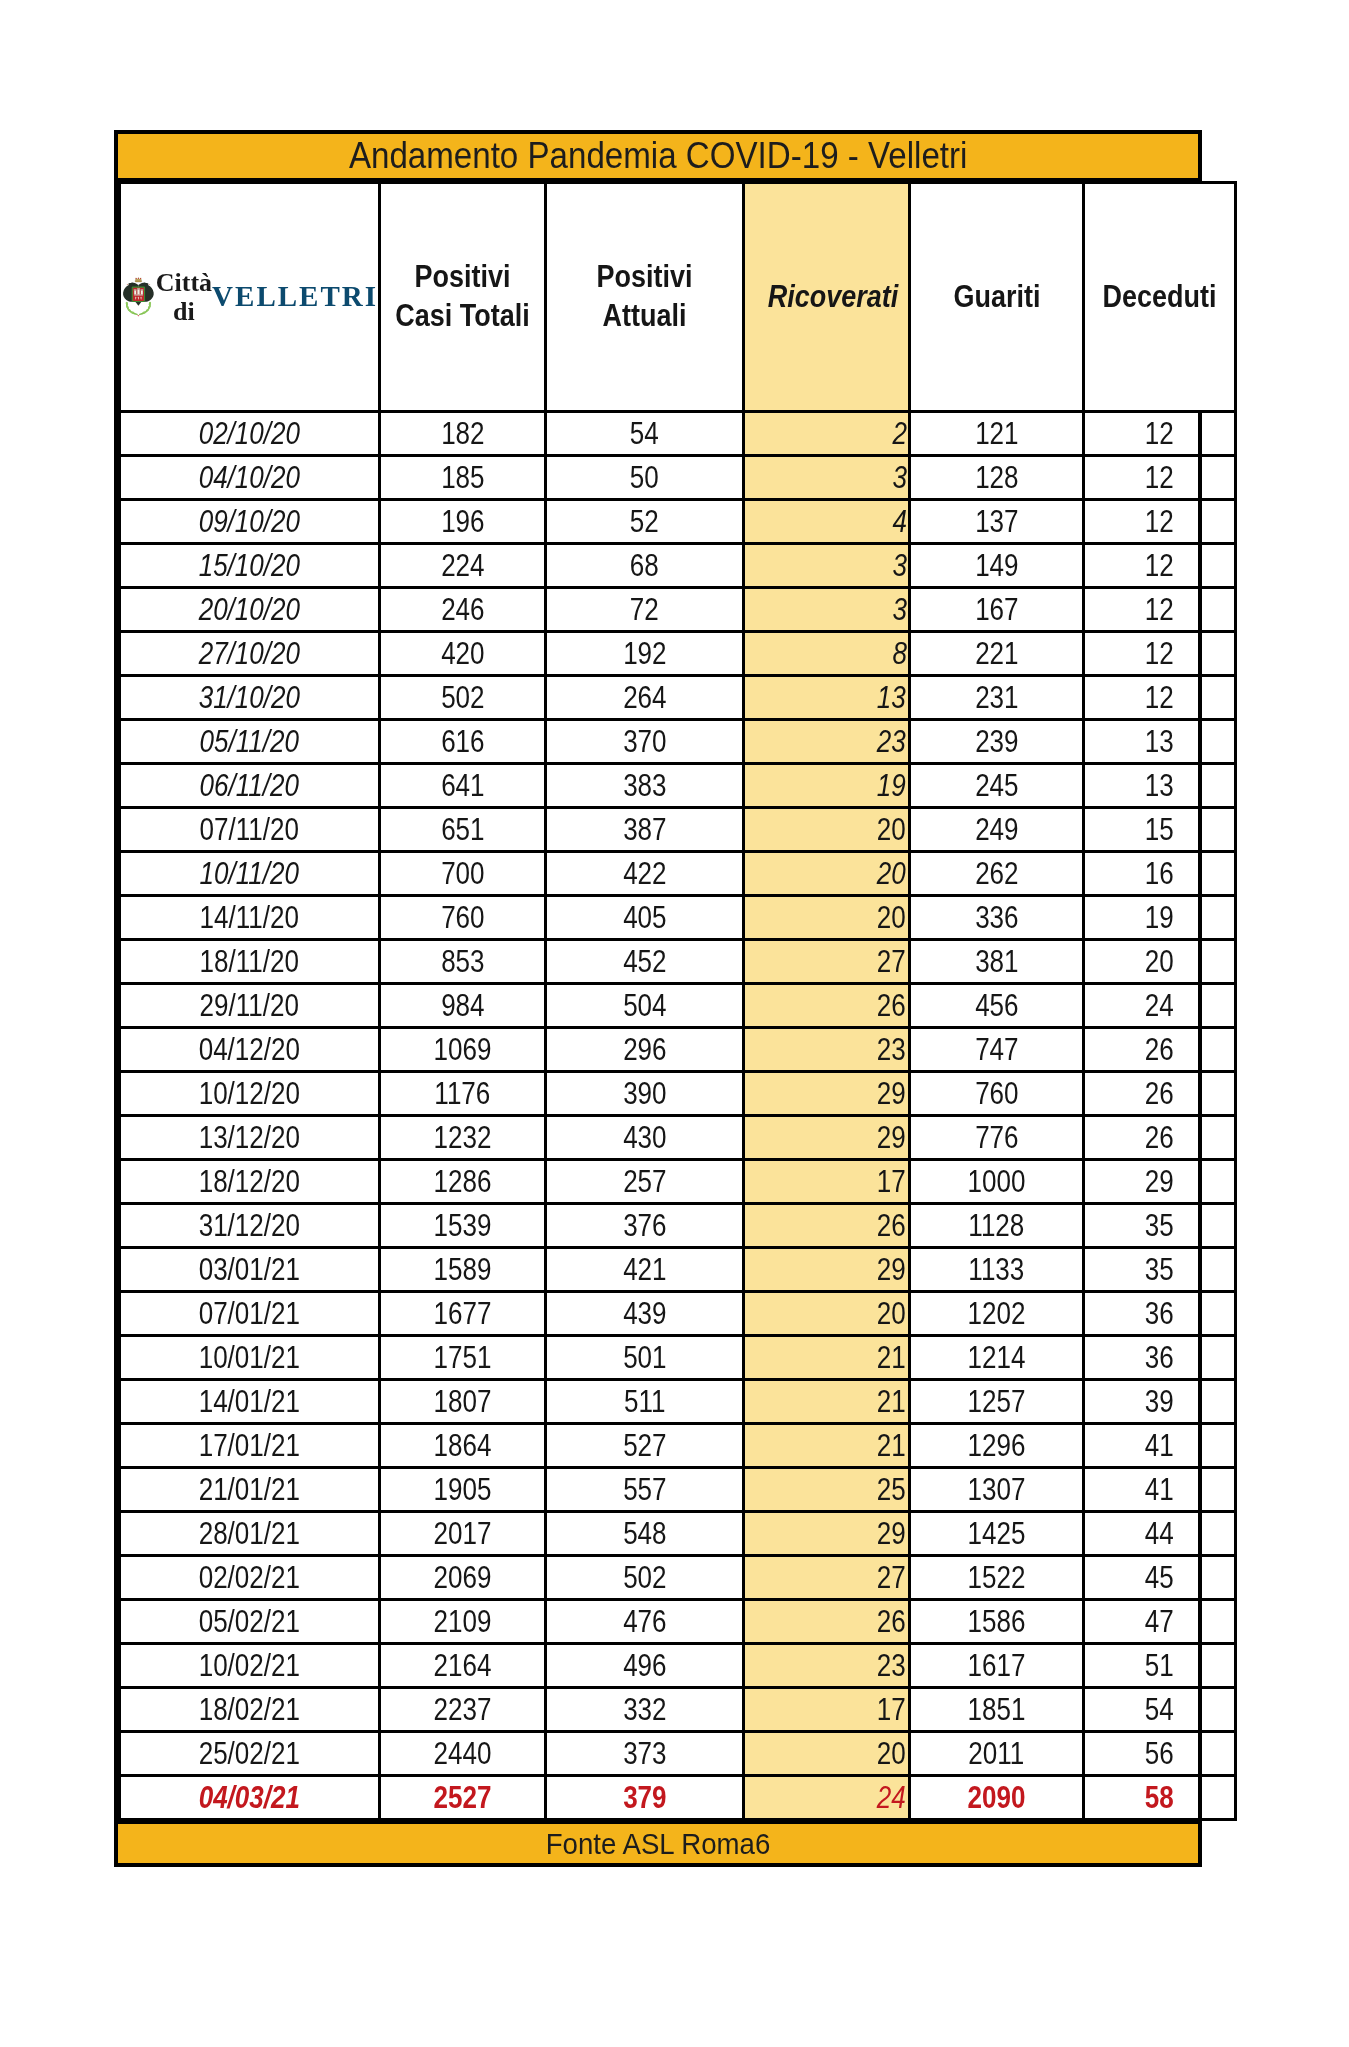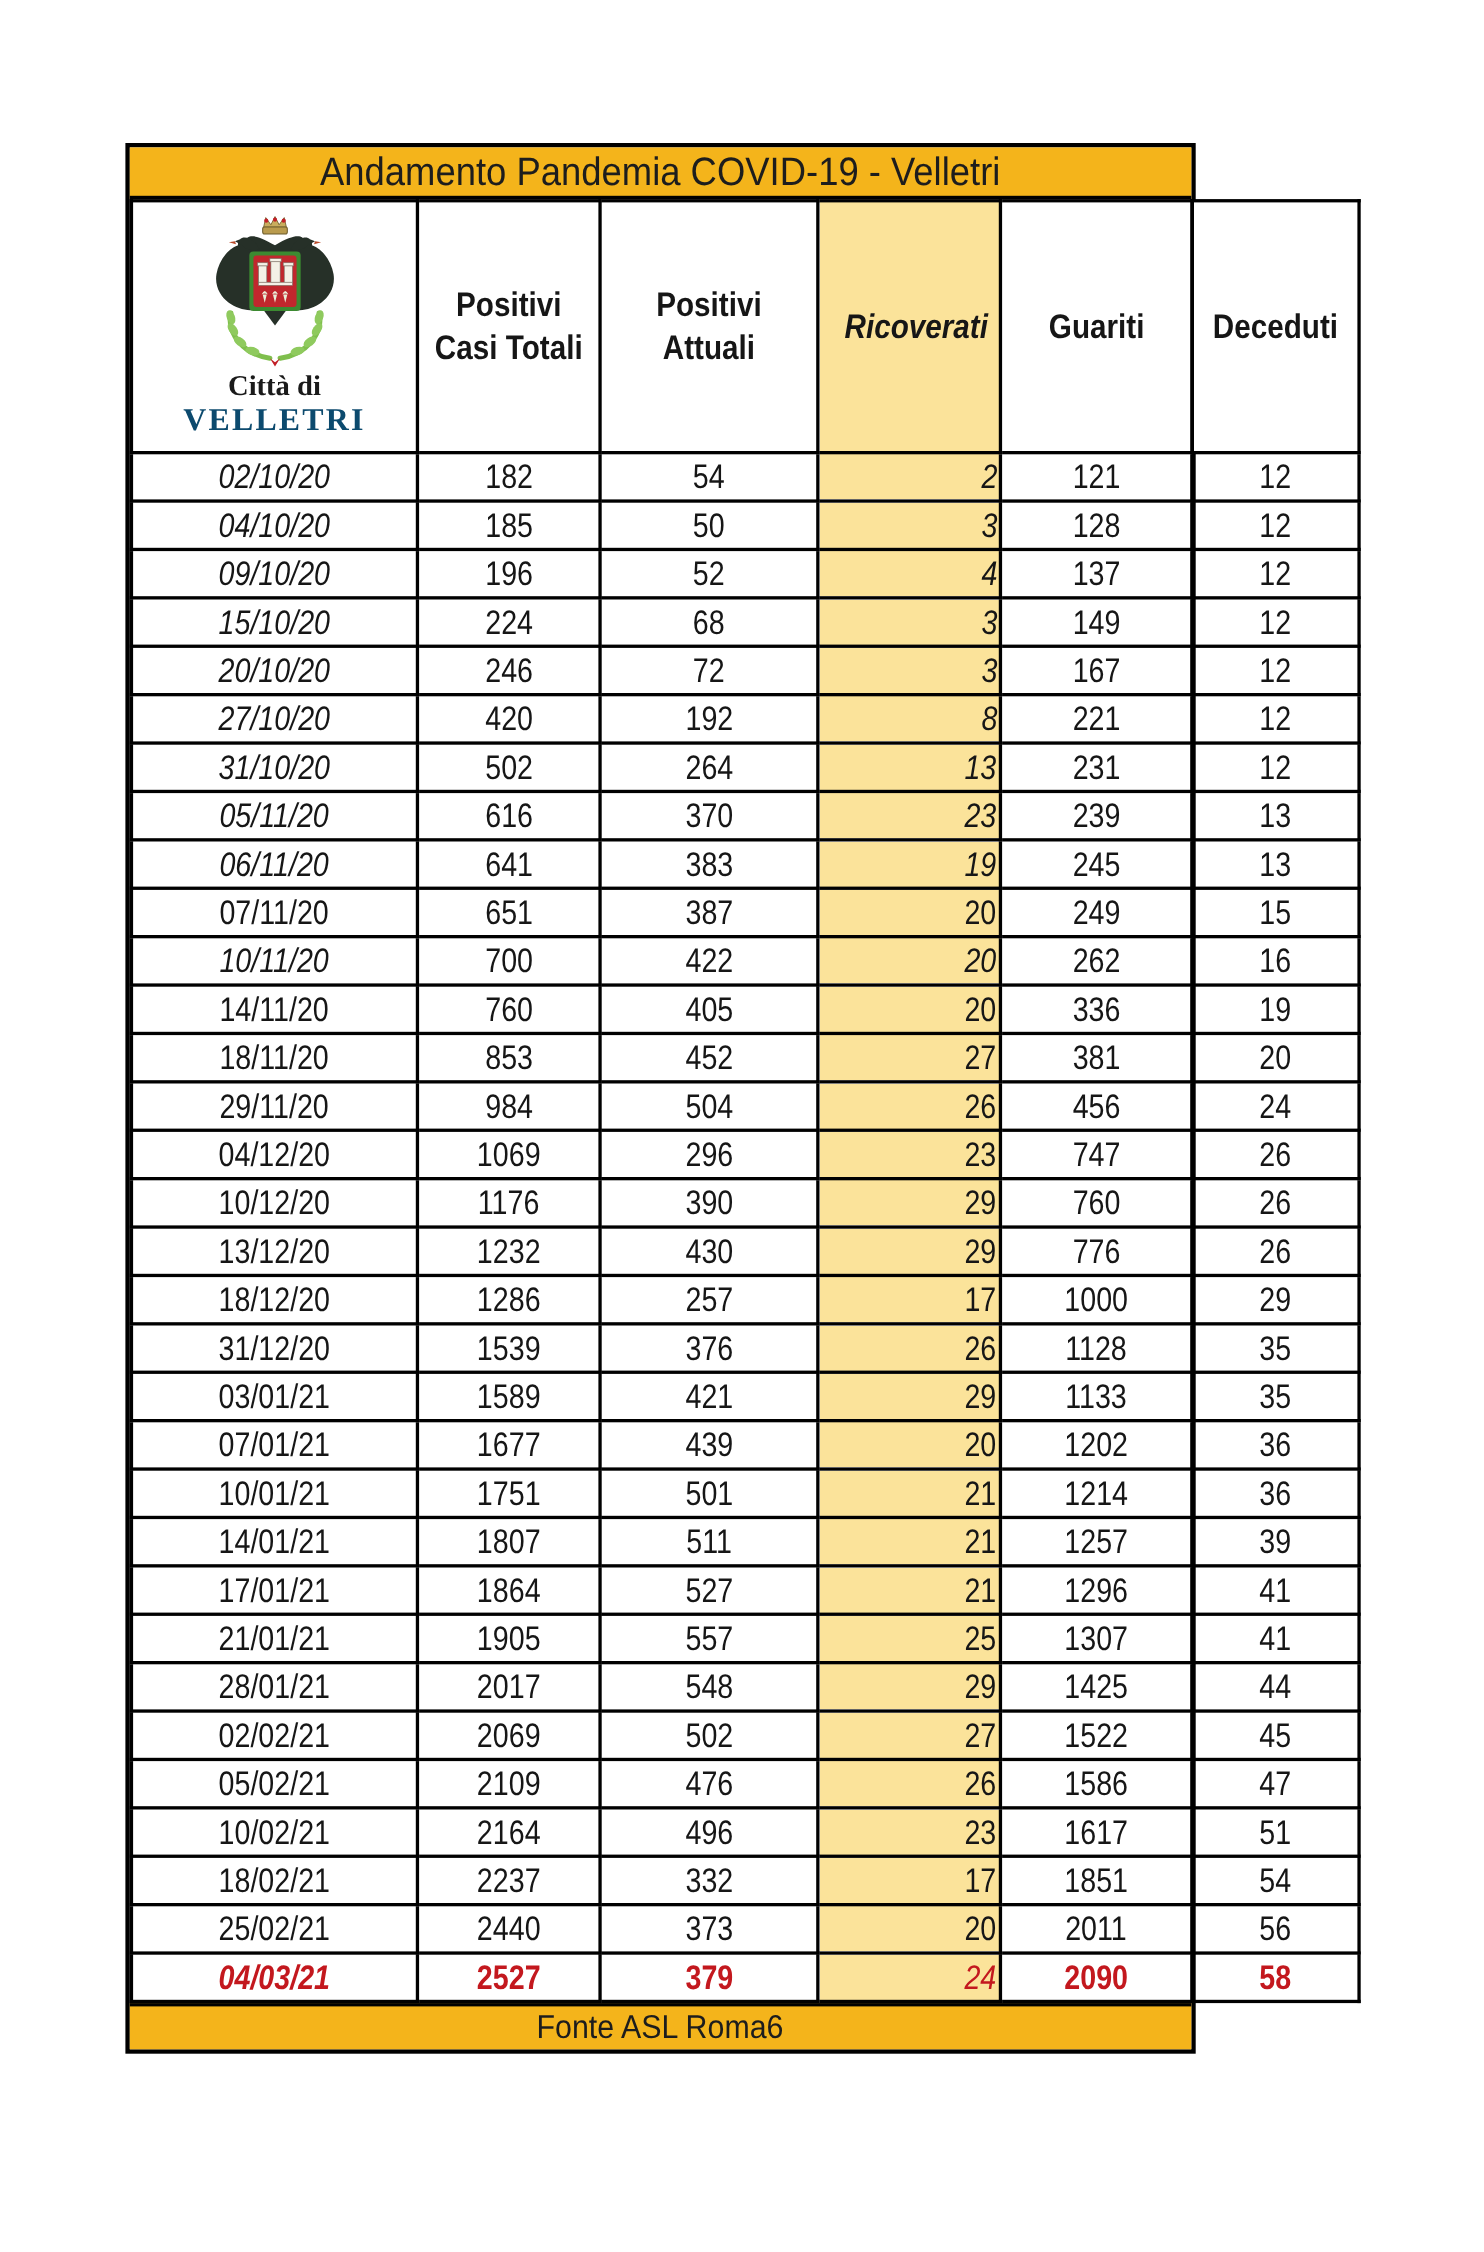--- a/index.html
+++ b/index.html
@@ -8,21 +8,21 @@
     --red:#C3181E;
     --ink:#161616;
     --line:#000000;
   }
   html,body{margin:0;padding:0;}
   body{
     width:1349px;height:2047px;background:#ffffff;position:relative;
     font-family:"Liberation Sans", sans-serif;color:var(--ink);
   }
   .sheet{
-    position:absolute;left:114px;top:130px;width:973px;
+    position:absolute;left:114px;top:130px;width:1088px;
     border:4px solid var(--line);box-sizing:border-box;background:#fff;
   }
   .title-bar{
     background:var(--gold);border-bottom:3px solid var(--line);
     height:44px;display:flex;align-items:center;justify-content:center;
   }
   .title-bar .tx{
     font-size:36px;line-height:1;white-space:nowrap;
     display:inline-block;transform:scaleX(0.92);transform-origin:center;
     color:#1d1d1d;
@@ -49,21 +49,21 @@
   tr.red-row td{color:var(--red);}
   .footer-bar{
     background:var(--gold);border-top:3px solid var(--line);
     height:39px;display:flex;align-items:center;justify-content:center;
   }
   .footer-bar .tx{
     font-size:30px;line-height:1;display:inline-block;
     transform:scaleX(0.92);color:#1d1d1d;
   }
   .logo-cell{background:#fff;}
-  .logo-wrap{display:flex;flex-direction:column;align-items:center;justify-content:center;}
+  .logo-wrap{display:flex;flex-direction:row;align-items:center;justify-content:center;}
   .citta{
     font-family:"Liberation Serif", serif;font-size:26px;line-height:1.1;
     color:#1a1a1a;margin-top:2px;
   }
   .velletri{
     font-family:"Liberation Serif", serif;font-size:29px;letter-spacing:2px;
     line-height:1.15;color:#0c4a6e;
   }
 </style>
 </head>

